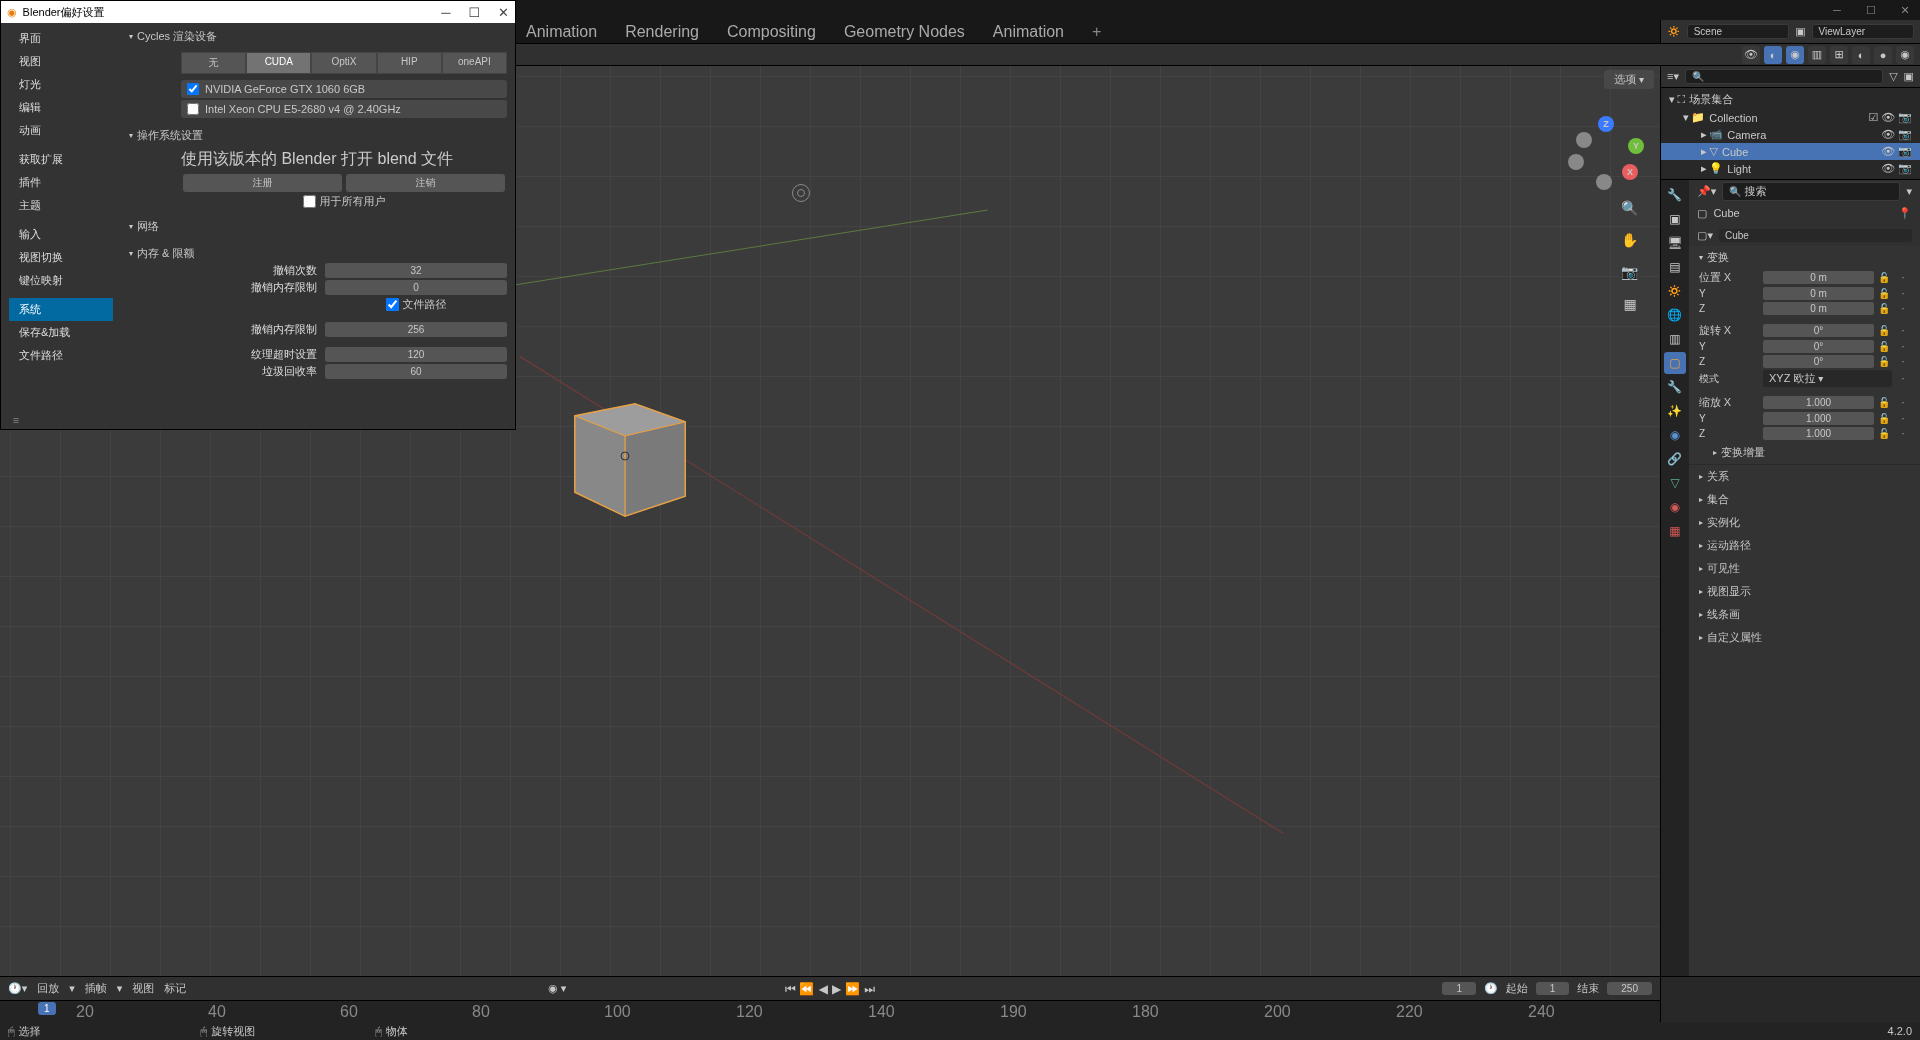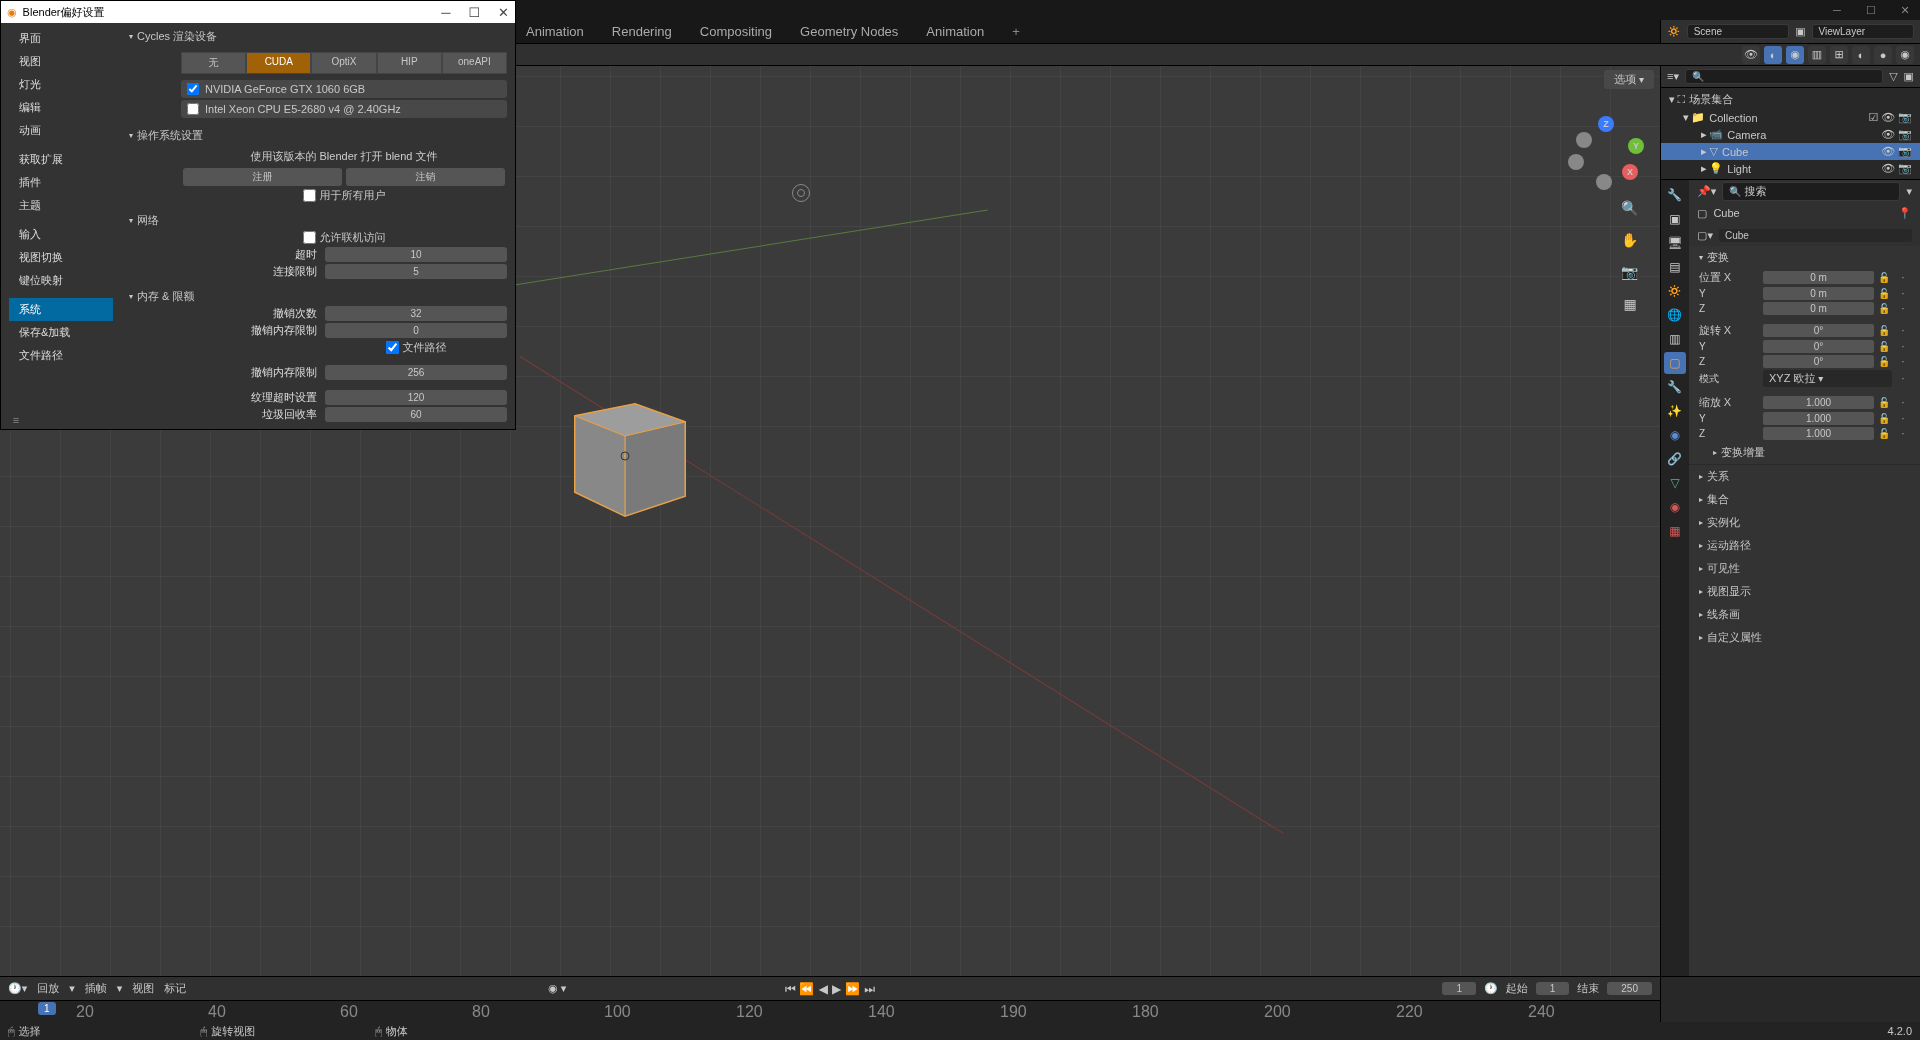--- a/index.html
+++ b/index.html
@@ -4,21 +4,21 @@
 <style>
 *{margin:0;padding:0;box-sizing:border-box;font-family:"Microsoft YaHei",sans-serif;font-size:11px;color:#c8c8c8;user-select:none}
 body{background:#1d1d1d;width:1920px;height:1040px;overflow:hidden;position:relative}
 
 
 .titlebar{height:20px;background:#181818;display:flex;align-items:center;justify-content:flex-end;padding-right:8px;gap:20px}
 .titlebar .wbtn{width:14px;height:14px;display:flex;align-items:center;justify-content:center;color:#888}
 
 
 .toptabs{height:24px;background:#181818;display:flex;align-items:center;padding-left:520px;gap:16px;border-bottom:1px solid #000}
-.toptabs span{color:#aaa;font-size:13px;padding:4px 6px}
+.toptabs span{color:#aaa;font-size:16px;padding:4px 6px}
 .toptabs .plus{color:#888}
 
 
 .toolbar2{height:22px;background:#303030;display:flex;align-items:center;padding:0 6px;gap:8px;border-bottom:1px solid #000}
 .t2-left{display:flex;align-items:center;gap:6px}
 .t2-btn{background:#383838;padding:2px 8px;border-radius:3px;display:flex;align-items:center;gap:4px}
 .t2-right{margin-left:auto;display:flex;align-items:center;gap:4px}
 .dot{width:18px;height:18px;border-radius:3px;background:#383838;display:flex;align-items:center;justify-content:center}
 .scene-header{position:absolute;top:20px;right:0;width:260px;height:24px;background:#303030;display:flex;align-items:center;padding:0 6px;gap:6px;border-bottom:1px solid #000;border-left:1px solid #000}
 .scene-input{background:#1d1d1d;border:1px solid #3a3a3a;border-radius:3px;padding:1px 6px;flex:1;font-size:10px}
@@ -37,29 +37,29 @@
 .prefs-sidebar .item{padding:4px 10px;color:#ddd;font-size:11px}
 .prefs-sidebar .item.active{background:#0369a1;color:#fff}
 .prefs-sidebar .gap{height:6px}
 .prefs-content{flex:1;background:#333;overflow-y:auto;padding:4px 8px 4px 4px}
 .prefs-section{margin-bottom:8px}
 .prefs-sec-header{display:flex;align-items:center;gap:4px;padding:2px 4px;color:#ddd;font-size:11px}
 .prefs-sec-header .arrow{font-size:8px}
 .prefs-indent{padding-left:56px}
 .device-tabs{display:flex;margin:6px 0}
 .device-tabs .dt{flex:1;text-align:center;padding:3px 0;background:#555;font-size:10px;border:1px solid #444}
-.device-tabs .dt.active{background:#a16207;color:#fff}
+.device-tabs .dt.active{background:#737373;color:#fff}
 .device-row{display:flex;align-items:center;gap:6px;padding:3px 6px;background:#484848;margin-bottom:2px;border-radius:3px}
 .device-row input[type=checkbox]{width:12px;height:12px}
 .prefs-row{display:flex;align-items:center;margin-bottom:2px}
 .prefs-row .lbl{width:144px;text-align:right;padding-right:8px;font-size:11px;color:#ddd}
 .prefs-row .val{flex:1;background:#555;text-align:center;padding:2px 0;border-radius:3px;font-size:10px}
 .prefs-row .btn{flex:1;background:#555;text-align:center;padding:2px 0;border-radius:3px;font-size:10px;margin:0 2px}
 .prefs-row .cbx{flex:1;display:flex;align-items:center;justify-content:center;gap:4px}
-.prefs-center{text-align:center;padding:4px 0;font-size:11px;color:#ccc}
+.prefs-center{padding:4px 0;font-size:16px;color:#ccc}
 .prefs-footer{position:absolute;bottom:2px;left:4px;width:16px;height:16px;display:flex;align-items:center;justify-content:center;color:#888}
 
 
 .viewport{flex:1;background:#3b3b3b;position:relative;overflow:hidden;background-image:
 linear-gradient(rgba(80,80,80,.4) 1px,transparent 1px),
 linear-gradient(90deg,rgba(80,80,80,.4) 1px,transparent 1px);
 background-size:50px 50px;background-position:10px 10px}
 .vp-overlay{position:absolute;top:4px;right:6px;background:#484848;padding:2px 10px;border-radius:3px;font-size:10px}
 .gizmo{position:absolute;top:50px;right:20px;width:70px;height:70px}
 .gizmo .ball{position:absolute;width:16px;height:16px;border-radius:50%;font-size:9px;display:flex;align-items:center;justify-content:center;font-weight:bold}
@@ -464,36 +464,20 @@
                 <span>用于所有用户</span>
               </div>
             </div>
         </div>
       </div>
       <div class="prefs-section">
         <div class="prefs-sec-header">
             <span class="arrow">▾</span>
             <span>网络</span>
           </div>
-        <div class="prefs-indent">
-          <div class="prefs-row">
-              <div class="cbx">
-                <input type="checkbox" style="">
-                <span>允许联机访问</span>
-              </div>
-            </div>
-          <div class="prefs-row">
-              <span class="lbl">超时</span>
-              <div class="val">10</div>
-            </div>
-          <div class="prefs-row">
-              <span class="lbl">连接限制</span>
-              <div class="val">5</div>
-            </div>
-        </div>
       </div>
       <div class="prefs-section">
         <div class="prefs-sec-header">
             <span class="arrow">▾</span>
             <span>内存 &amp; 限额</span>
           </div>
         <div class="prefs-indent">
           <div class="prefs-row">
               <span class="lbl">撤销次数</span>
               <div class="val">32</div>

